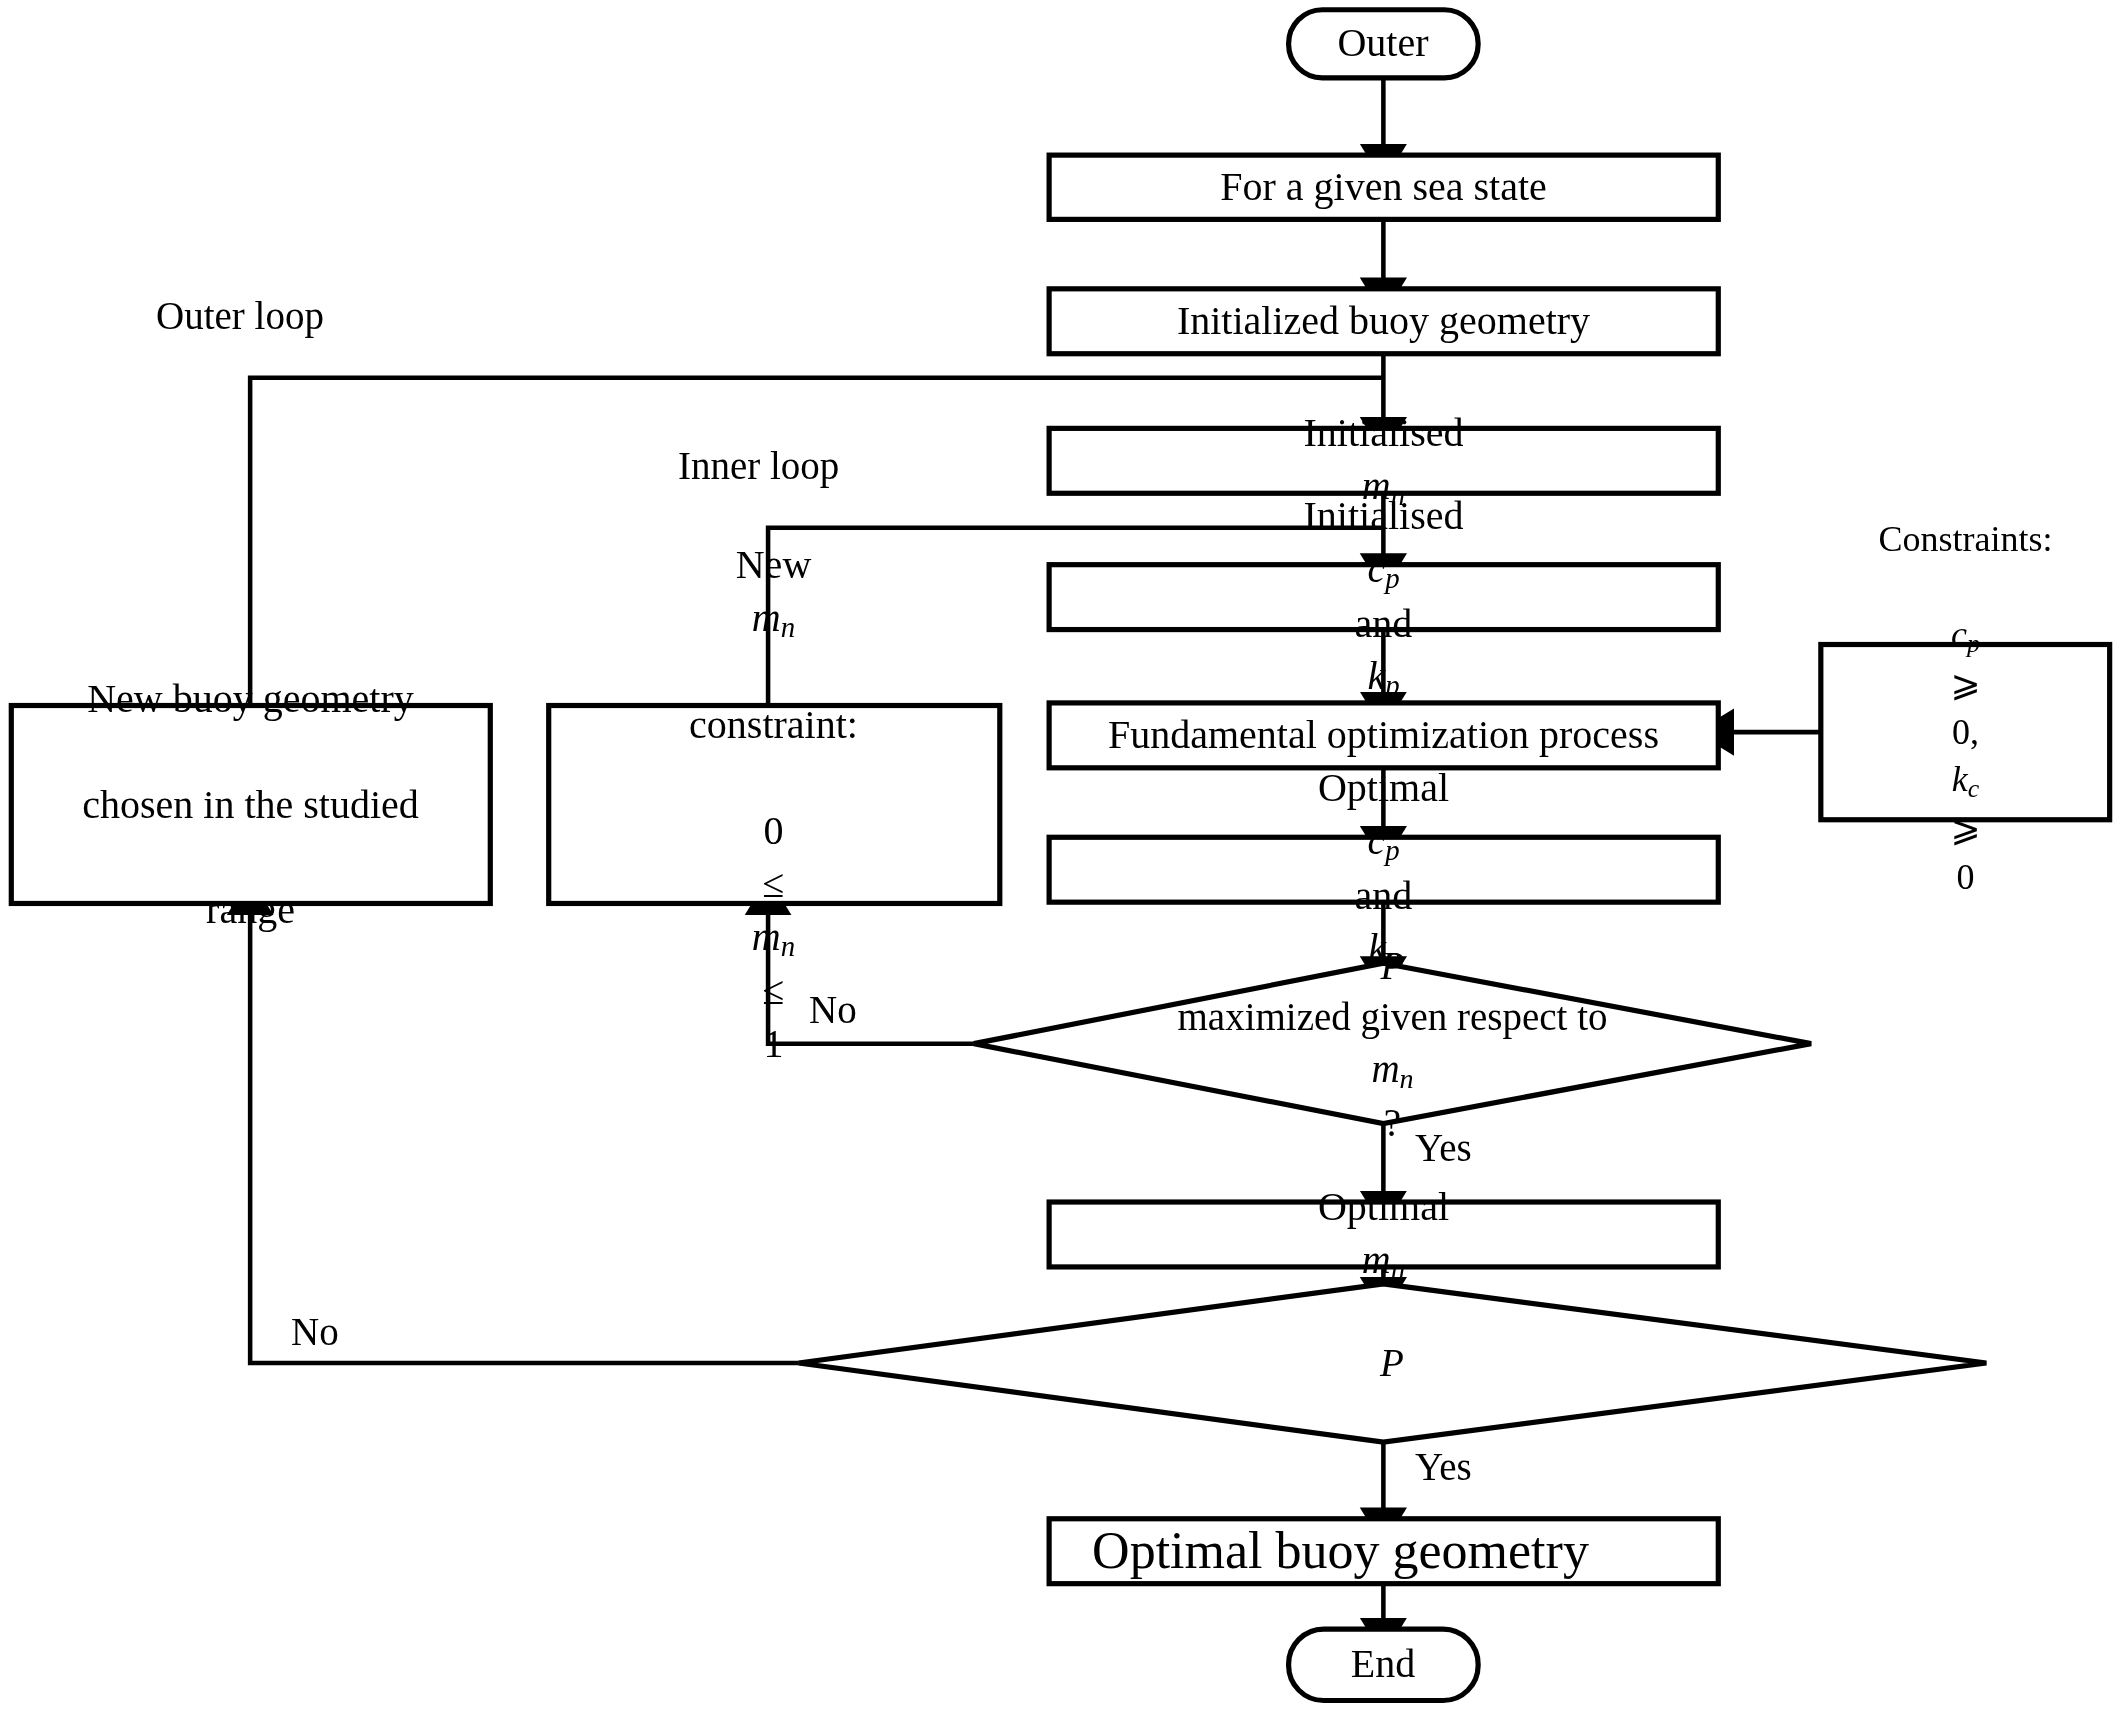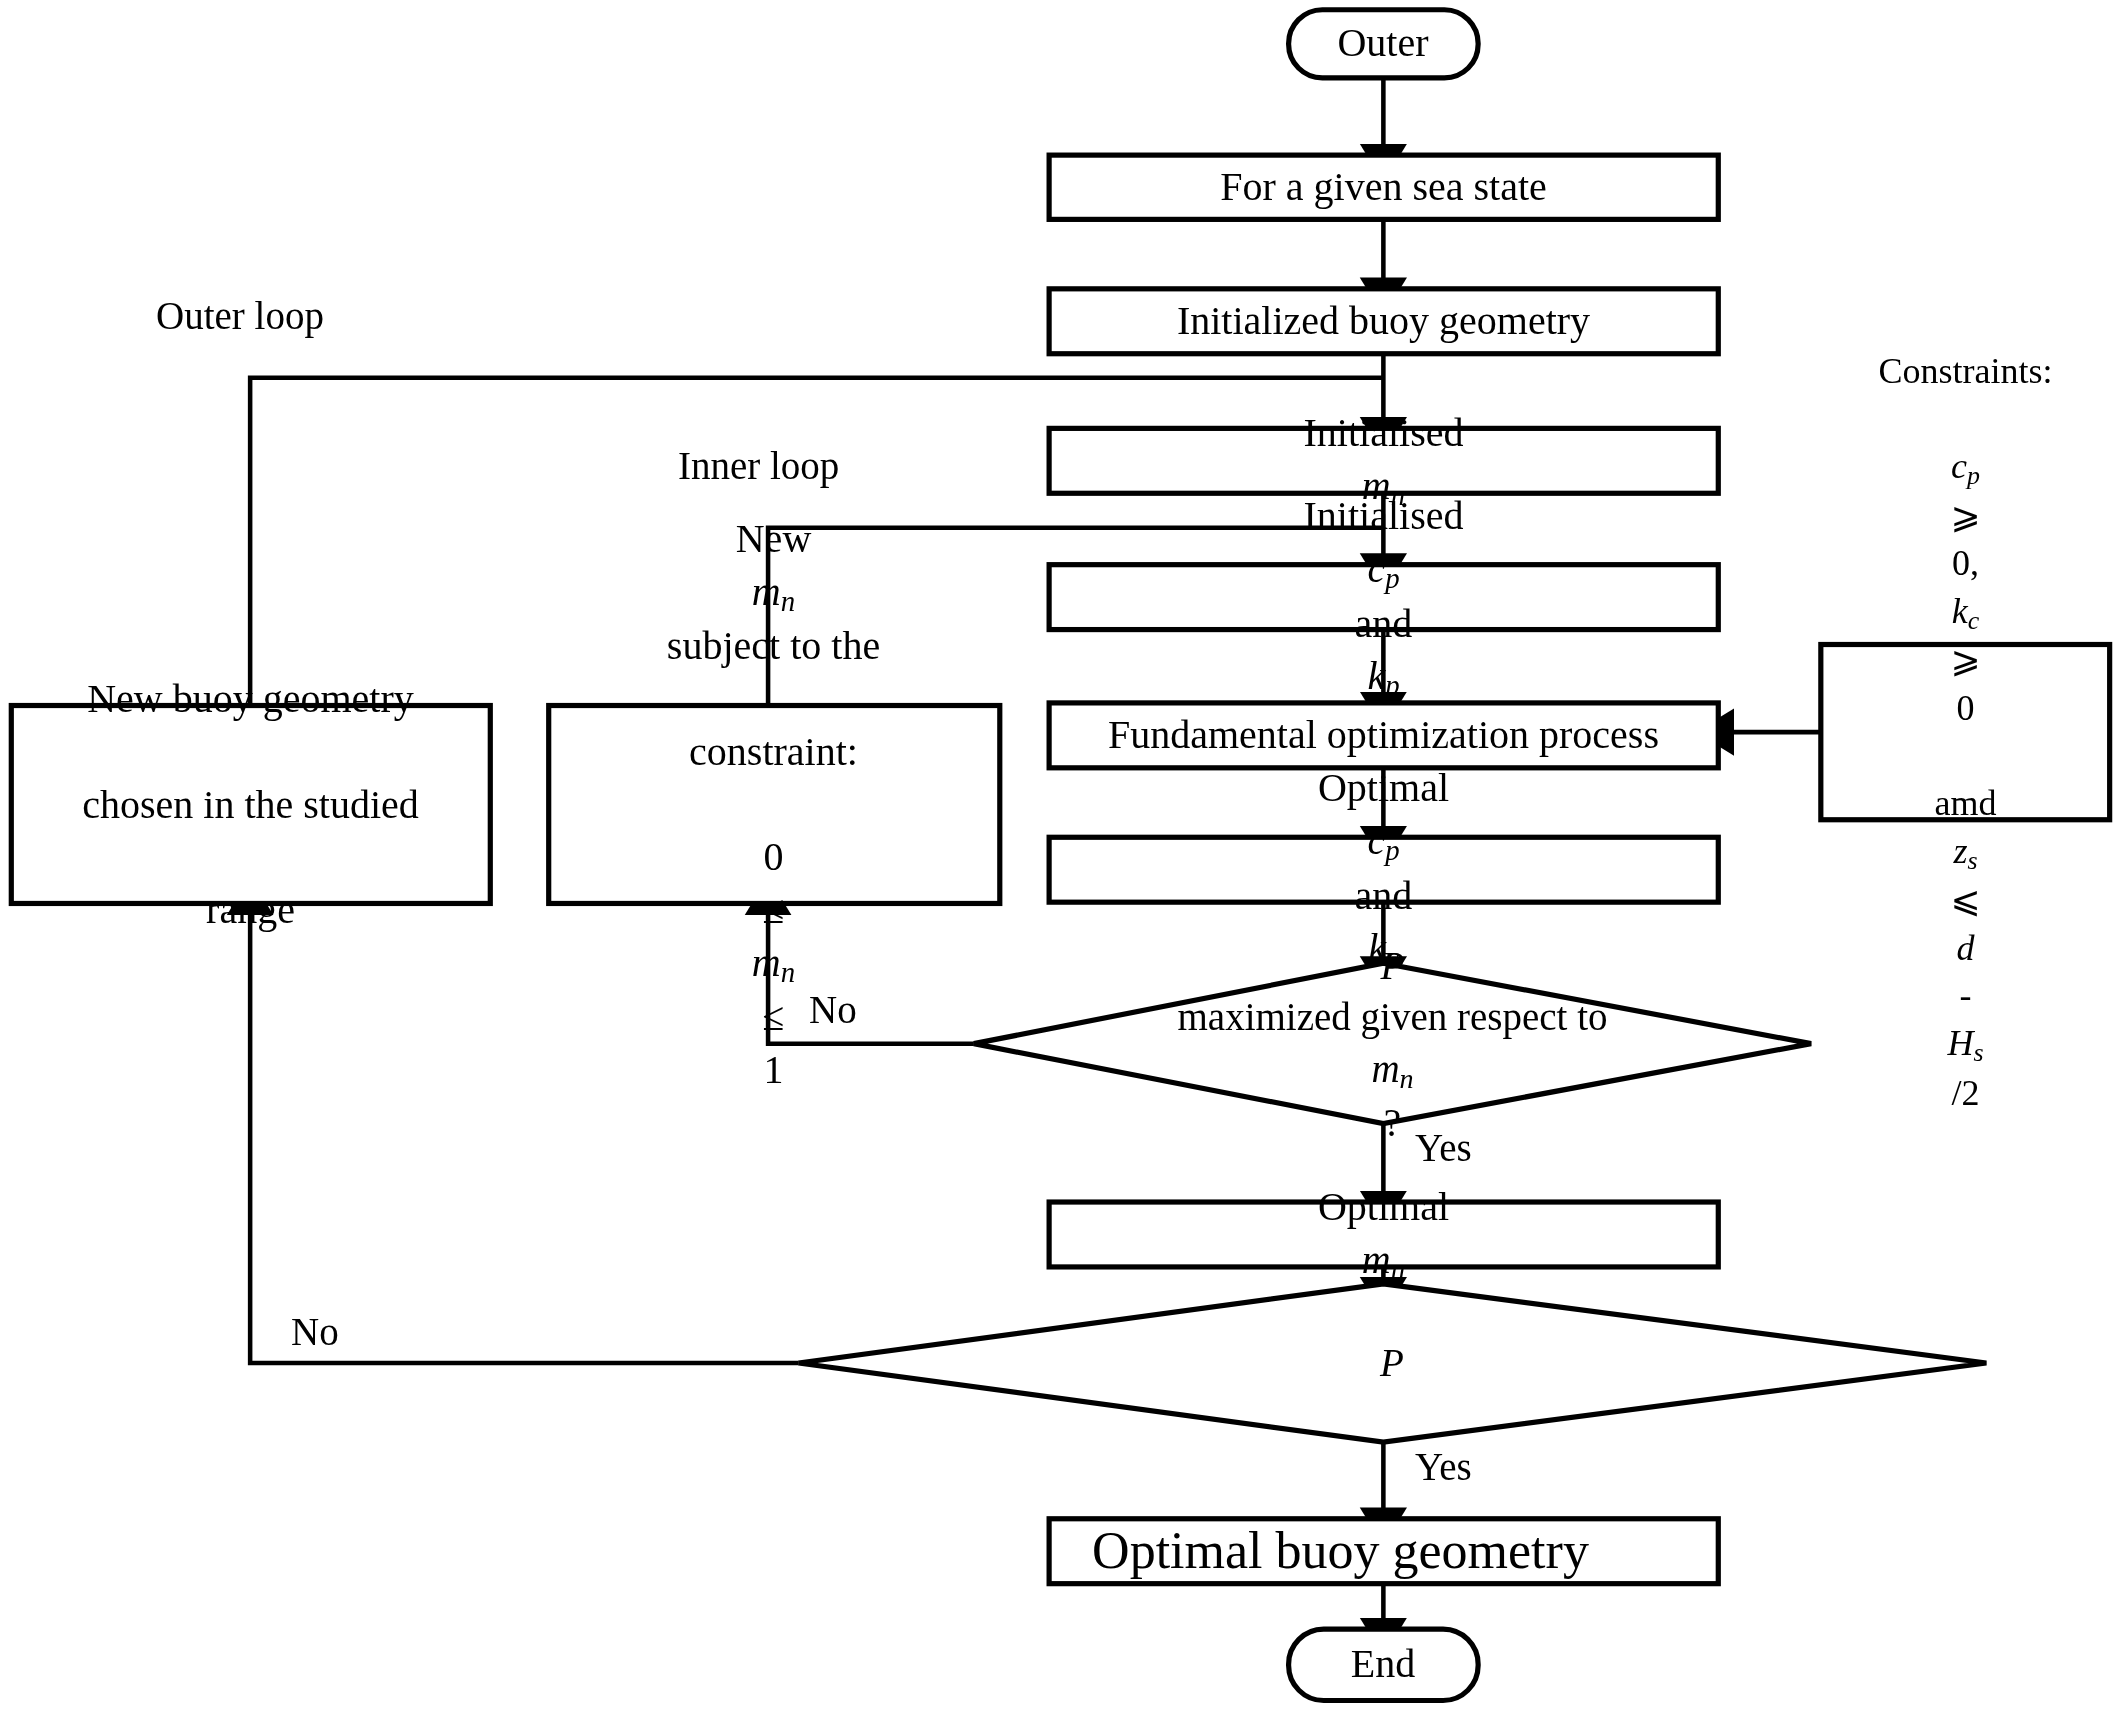--- a/index.html
+++ b/index.html
@@ -135,31 +135,30 @@
   <div class="node-text" style="left:11px;top:706px;width:479px;height:198px;font-size:40px;">
     <span>
       <span>New buoy geometry</span><br>
       <span>chosen in the studied</span><br>
       <span>range</span>
     </span>
   </div>
 
   <div class="node-text" style="left:548px;top:706px;width:451px;height:198px;font-size:40px;">
     <span>
-      <span><span>New </span><i class="it">m</i><i class="sub">n</i><span> subject to the</span></span><br>
+      <span><span>New </span><i class="it">m</i><i class="sub">n</i></span><br>
       <span>constraint:</span><br>
       <span><span>0</span><span>≤</span><i class="it">m</i><i class="sub">n</i><span>≤</span><span>1</span></span>
     </span>
   </div>
 
   <div class="node-text" style="left:1821px;top:645px;width:289px;height:175px;font-size:36px;">
     <span>
       <span>Constraints:</span><br>
       <span><i class="it">c</i><i class="sub">p</i><span>⩾</span><span>0, </span><i class="it">k</i><i class="sub">c</i><span>⩾</span><span>0</span></span><br>
-      <span><span>amd </span><i class="it">z</i><i class="sub">s</i><span>⩽</span><i class="it">d</i><span>-</span><i class="it">H</i><i class="sub">s</i><span>/2</span></span>
     </span>
   </div>
 
   <div class="lbl" style="left:156px;top:293px;font-size:39px;">Outer loop</div>
 
   <div class="lbl" style="left:678px;top:443px;font-size:39px;">Inner loop</div>
 
   <div class="lbl" style="left:809px;top:987px;font-size:39px;">No</div>
 
   <div class="lbl" style="left:1415px;top:1125px;font-size:39px;">Yes</div>

